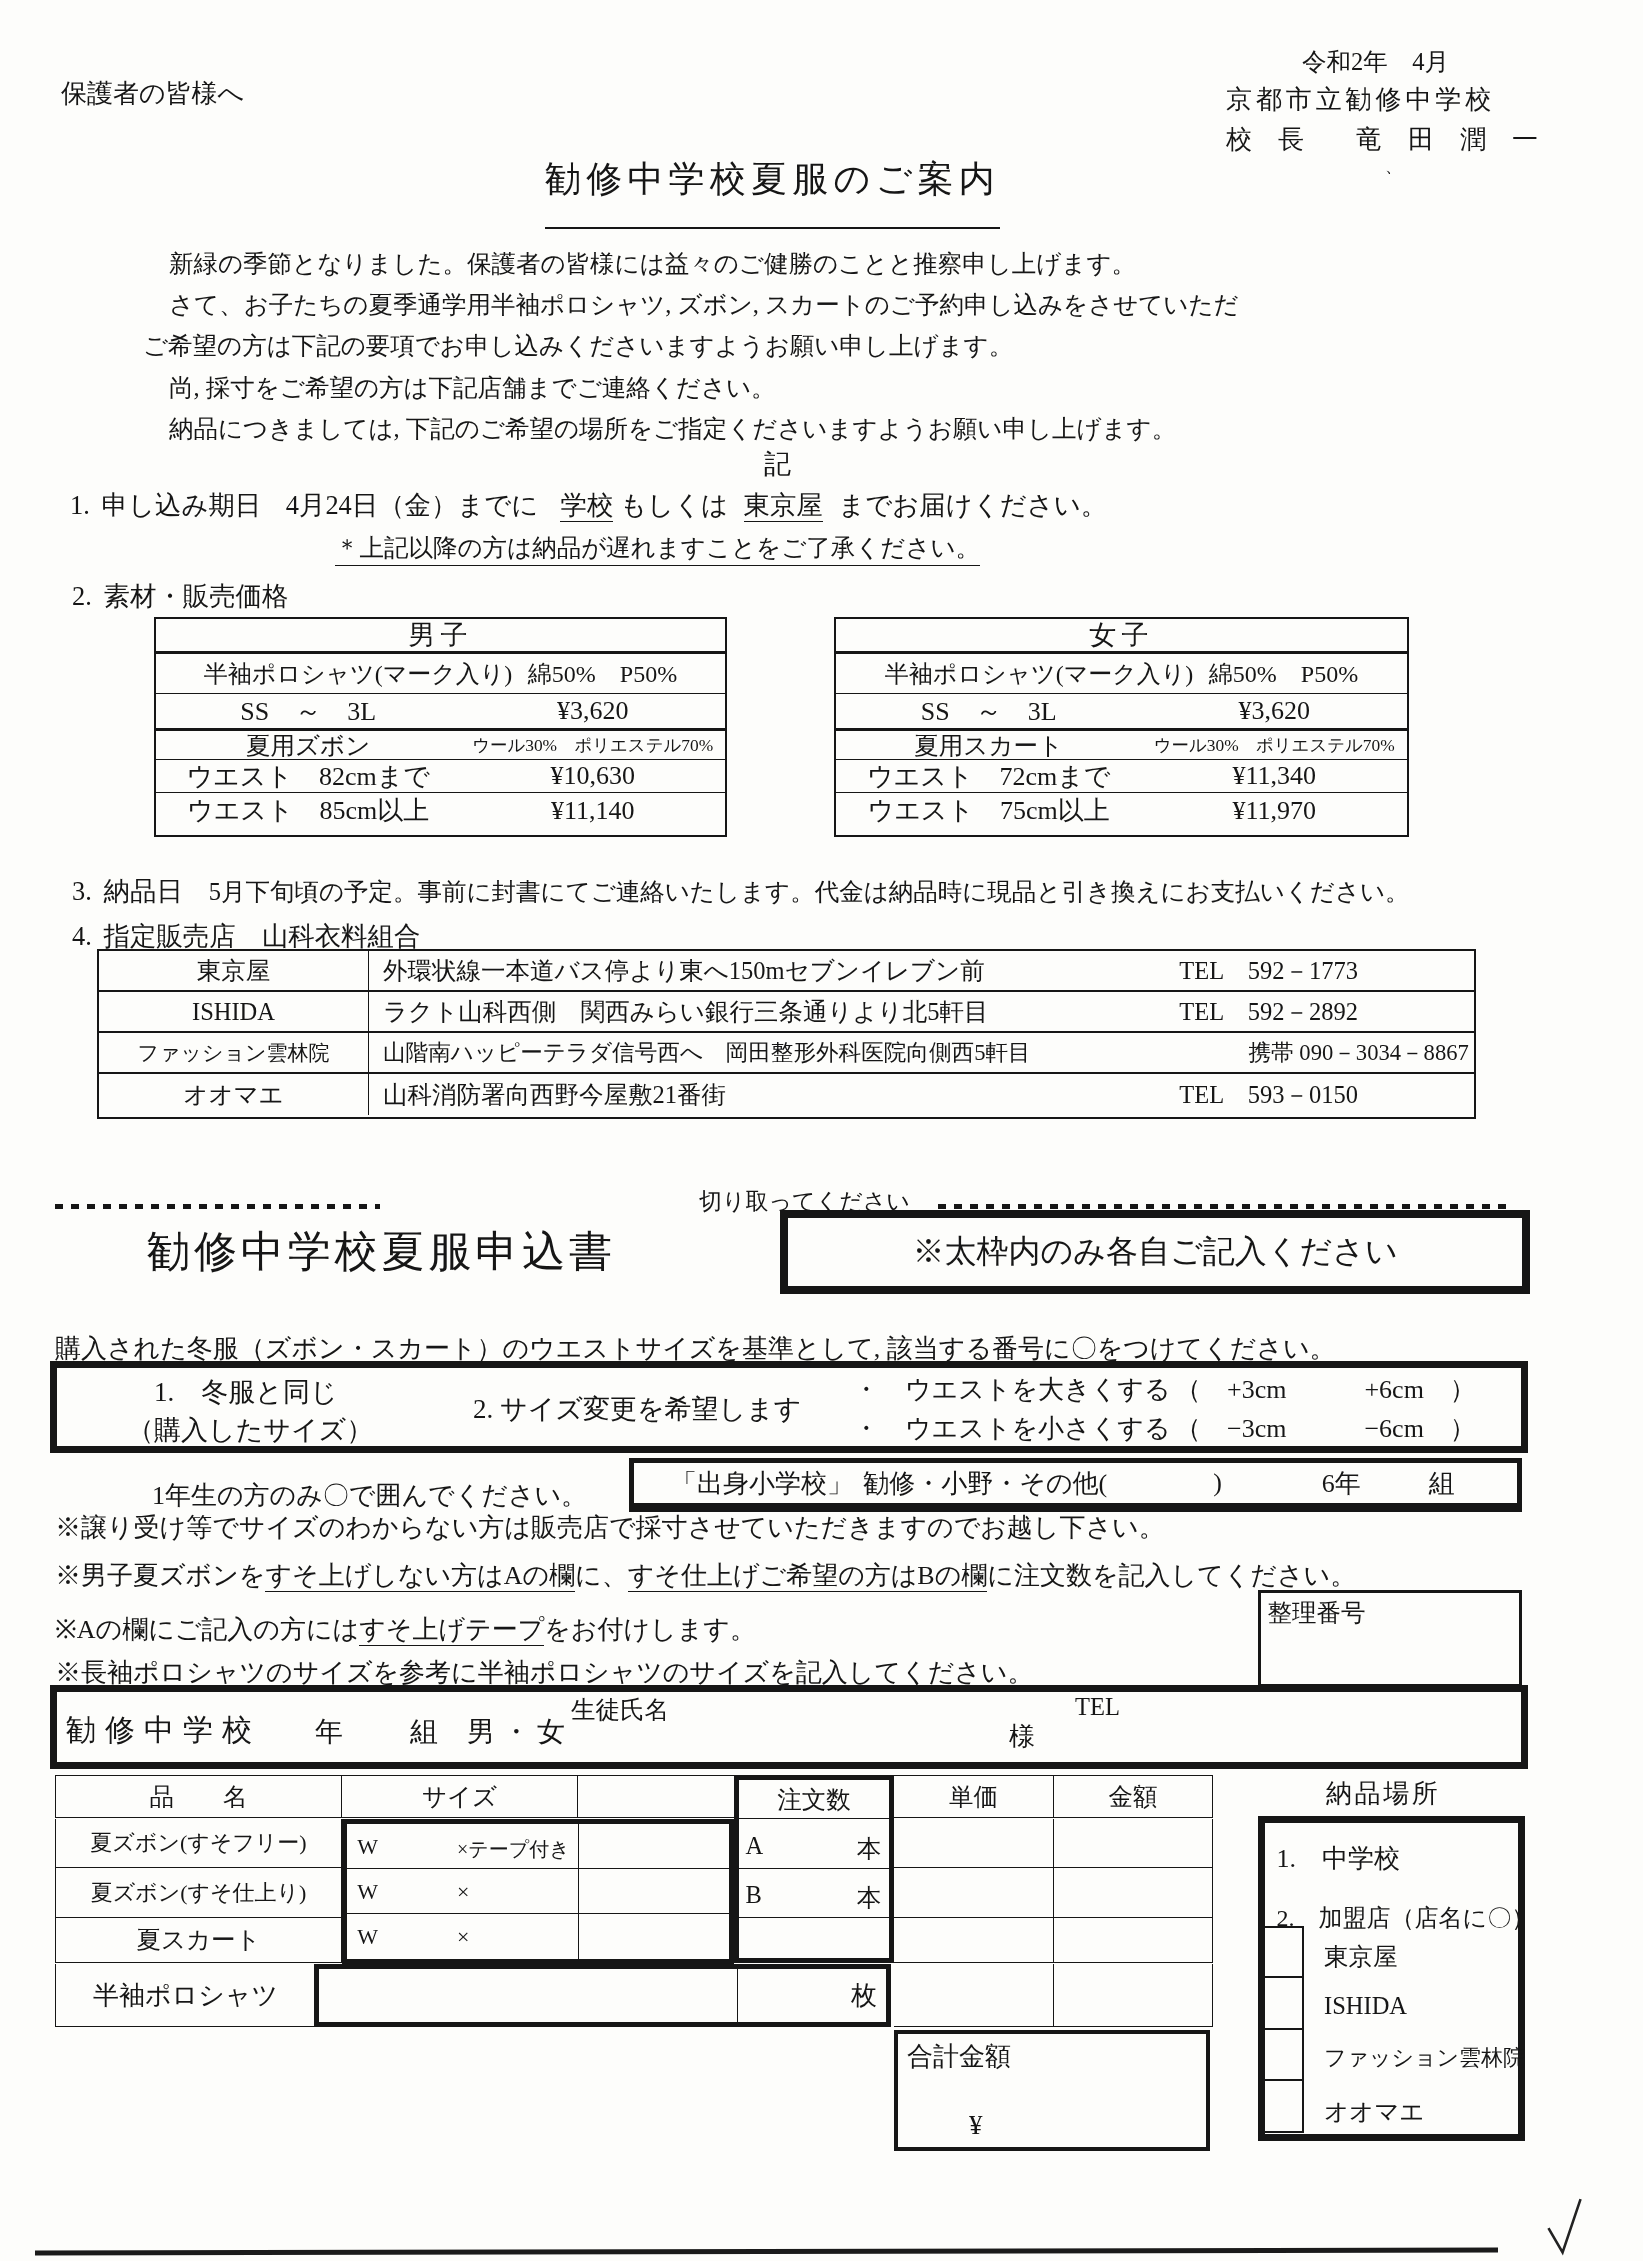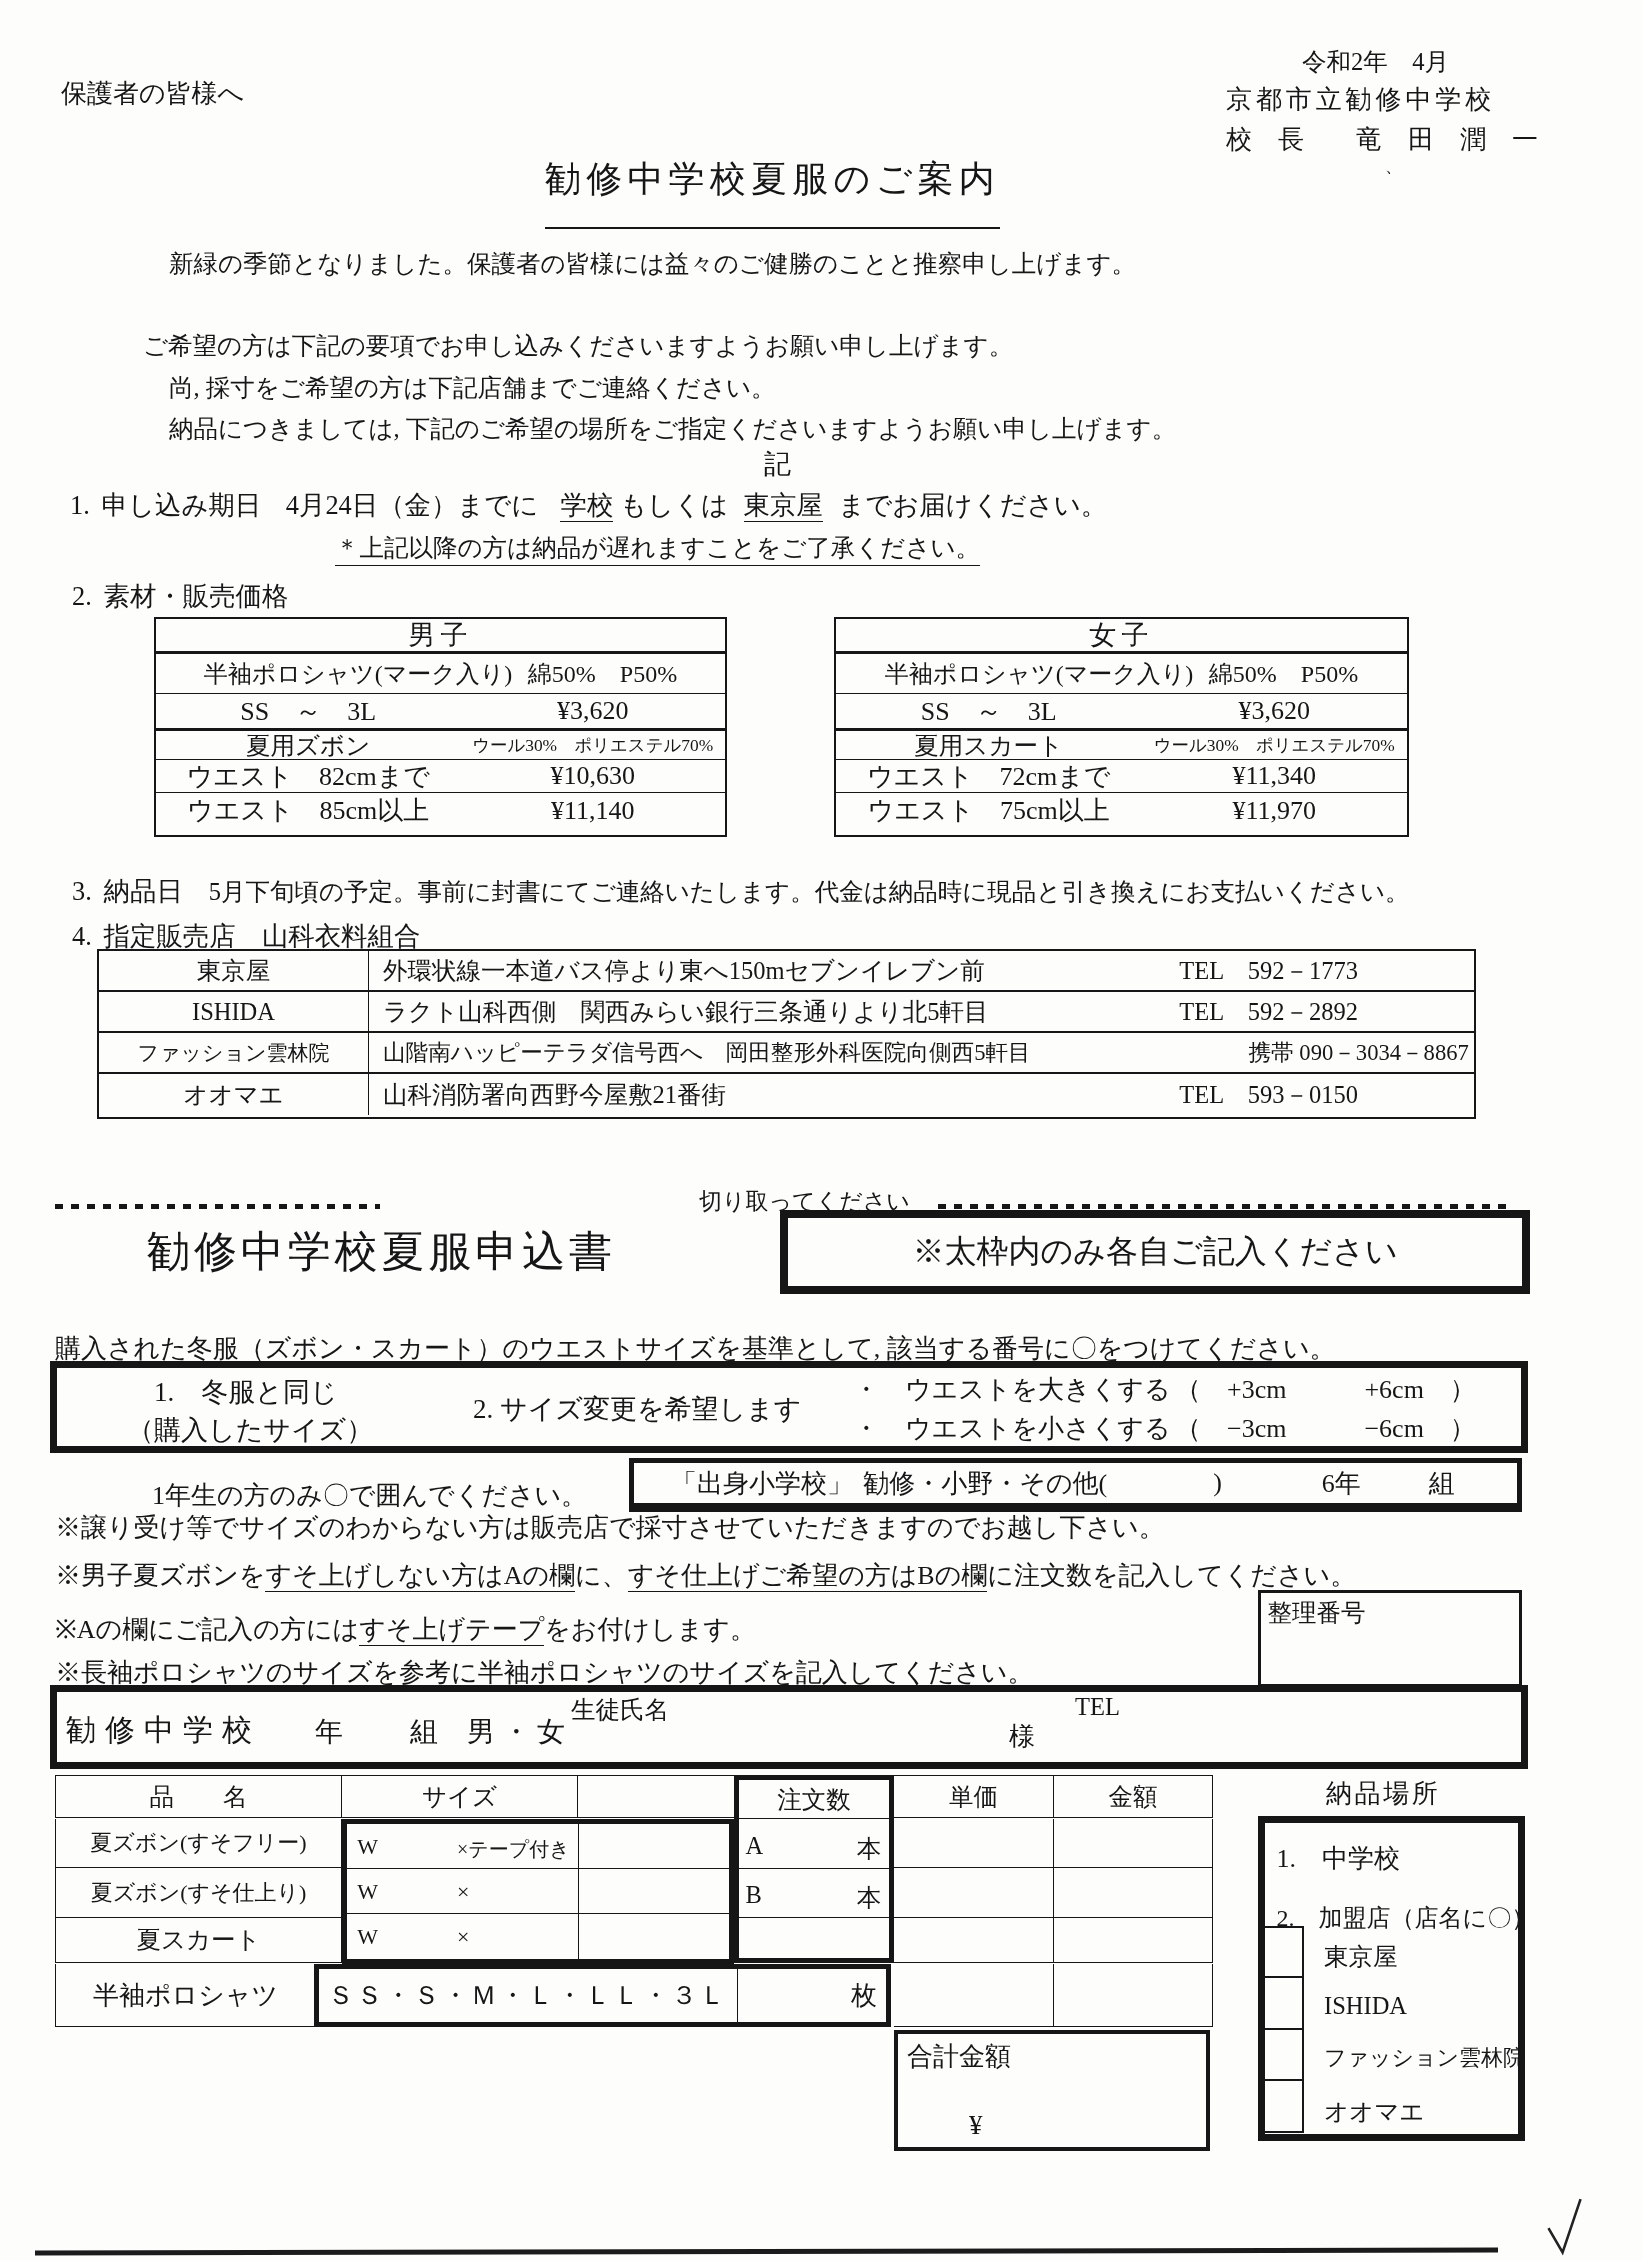--- a/index.html
+++ b/index.html
@@ -34,20 +34,21 @@
 
   <div class="abs" style="left:61px;top:76px;font-size:26px;">保護者の皆様へ</div>
   <div class="abs" style="left:1302px;top:45px;font-size:24.5px;">令和2年　4月</div>
   <div class="abs" style="left:1226px;top:82px;font-size:26px;letter-spacing:3.9px;">京都市立勧修中学校</div>
   <div class="abs" style="left:1226px;top:122px;font-size:26px;">校　長　　竜　田　潤　一</div>
   <div class="abs" style="left:1385px;top:155px;font-size:17px;">、</div>
 
   <div class="abs" style="left:545px;top:155px;font-size:36px;letter-spacing:5.2px;border-bottom:2.6px solid #161616;padding-bottom:23px;">勧修中学校夏服のご案内</div>
 
   <div class="abs" style="left:169px;top:247px;font-size:24.5px;">新緑の季節となりました。保護者の皆様には益々のご健勝のことと推察申し上げます。</div>
+  <div class="abs" style="left:169px;top:288px;font-size:24.5px;">さて、お子たちの夏季通学用半袖ポロシャツ, ズボン, スカートのご予約申し込みをさせていただ</div>
   <div class="abs" style="left:143px;top:329px;font-size:24.5px;">ご希望の方は下記の要項でお申し込みくださいますようお願い申し上げます。</div>
   <div class="abs" style="left:169px;top:371px;font-size:24.5px;">尚, 採寸をご希望の方は下記店舗までご連絡ください。</div>
   <div class="abs" style="left:169px;top:412px;font-size:24.5px;">納品につきましては, 下記のご希望の場所をご指定くださいますようお願い申し上げます。</div>
   <div class="abs" style="left:764px;top:446px;font-size:27px;">記</div>
 
   <div class="abs" style="left:70px;top:488px;font-size:26.4px;">
     <span>1.</span>
     <span style="margin-left:5.2px;">申し込み期日</span>
     <span style="margin-left:18px;">4月24日（金）までに</span>
     <span class="u" style="margin-left:15.5px;">学校</span>
@@ -247,21 +248,20 @@
   <div class="cell" style="left:1054px;top:1819px;width:159px;height:49px;border-right:1.9px solid #161616;border-bottom:1.3px solid #161616;"></div>
   <div class="cell" style="left:894px;top:1868px;width:160px;height:50px;border-right:1.3px solid #161616;border-bottom:1.3px solid #161616;"></div>
   <div class="cell" style="left:1054px;top:1868px;width:159px;height:50px;border-right:1.9px solid #161616;border-bottom:1.3px solid #161616;"></div>
   <div class="cell" style="left:894px;top:1917px;width:160px;height:46px;border-right:1.3px solid #161616;border-bottom:1.9px solid #161616;"></div>
   <div class="cell" style="left:1054px;top:1917px;width:159px;height:46px;border-right:1.9px solid #161616;border-bottom:1.9px solid #161616;"></div>
   <div class="cell" style="left:894px;top:1964px;width:160px;height:63px;border-right:1.3px solid #161616;border-bottom:1.9px solid #161616;"></div>
   <div class="cell" style="left:1054px;top:1964px;width:159px;height:63px;border-right:1.9px solid #161616;border-bottom:1.9px solid #161616;"></div>
 
   <div class="cell bb" style="left:314px;top:1964px;width:577px;height:63px;">
     <div style="position:absolute;left:418px;top:0;width:1.3px;height:100%;background:#161616;"></div>
-    <div class="center" style="position:absolute;left:0;top:0;width:418px;height:100%;font-size:26px;letter-spacing:2.6px;">ＳＳ・Ｓ・Ｍ・Ｌ・ＬＬ・３Ｌ</div>
     <div style="position:absolute;left:420px;top:0;width:147px;height:100%;display:flex;align-items:center;justify-content:flex-end;padding-right:9px;box-sizing:border-box;font-size:26px;">枚</div>
   </div>
 
   <div class="cell" style="left:894px;top:2030px;width:316px;height:121px;border:4.5px solid #161616;">
     <div class="abs" style="left:9px;top:5.2px;font-size:26px;">合計金額</div>
     <div class="abs" style="left:71px;top:76px;font-size:27px;">¥</div>
   </div>
 
   <div class="abs" style="left:1326px;top:1776px;font-size:26px;letter-spacing:2.6px;">納品場所</div>
   <div class="cell" style="left:1258px;top:1816px;width:267px;height:325px;border:7px solid #161616;">

